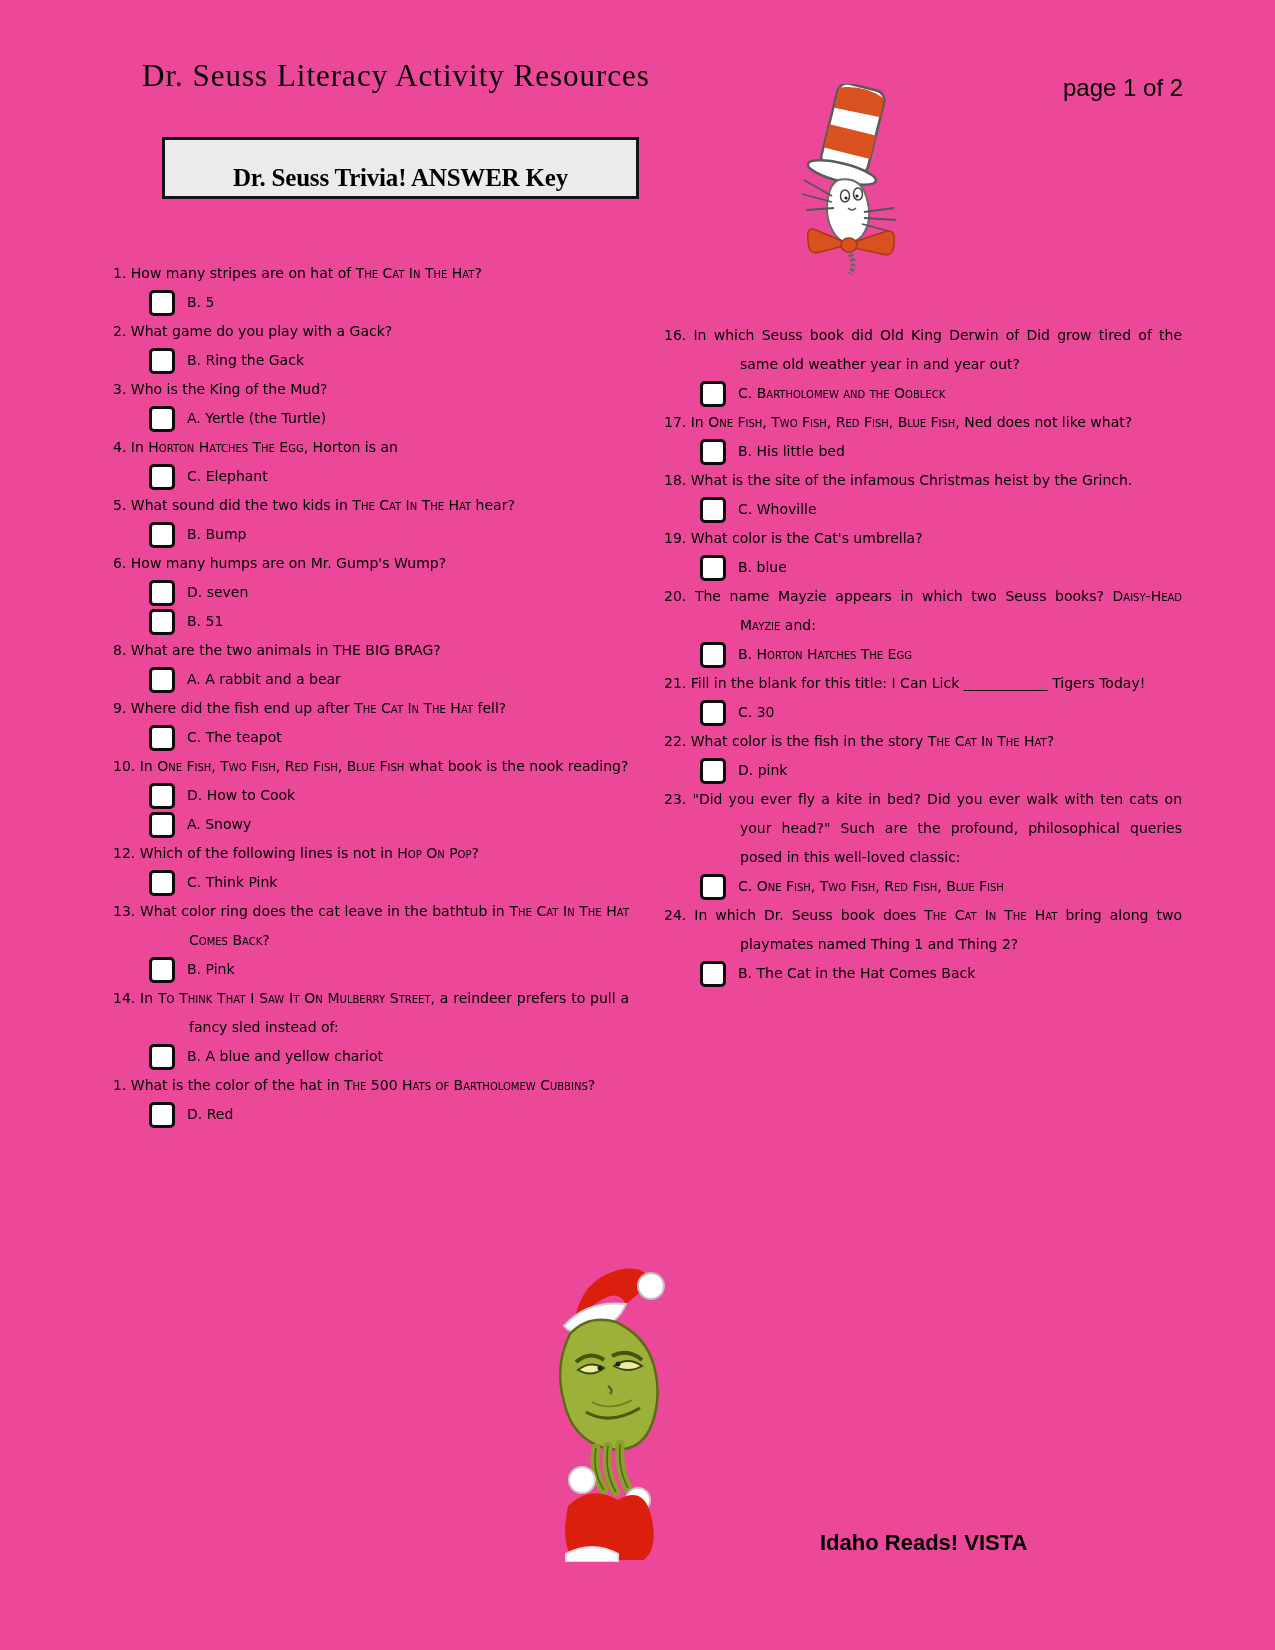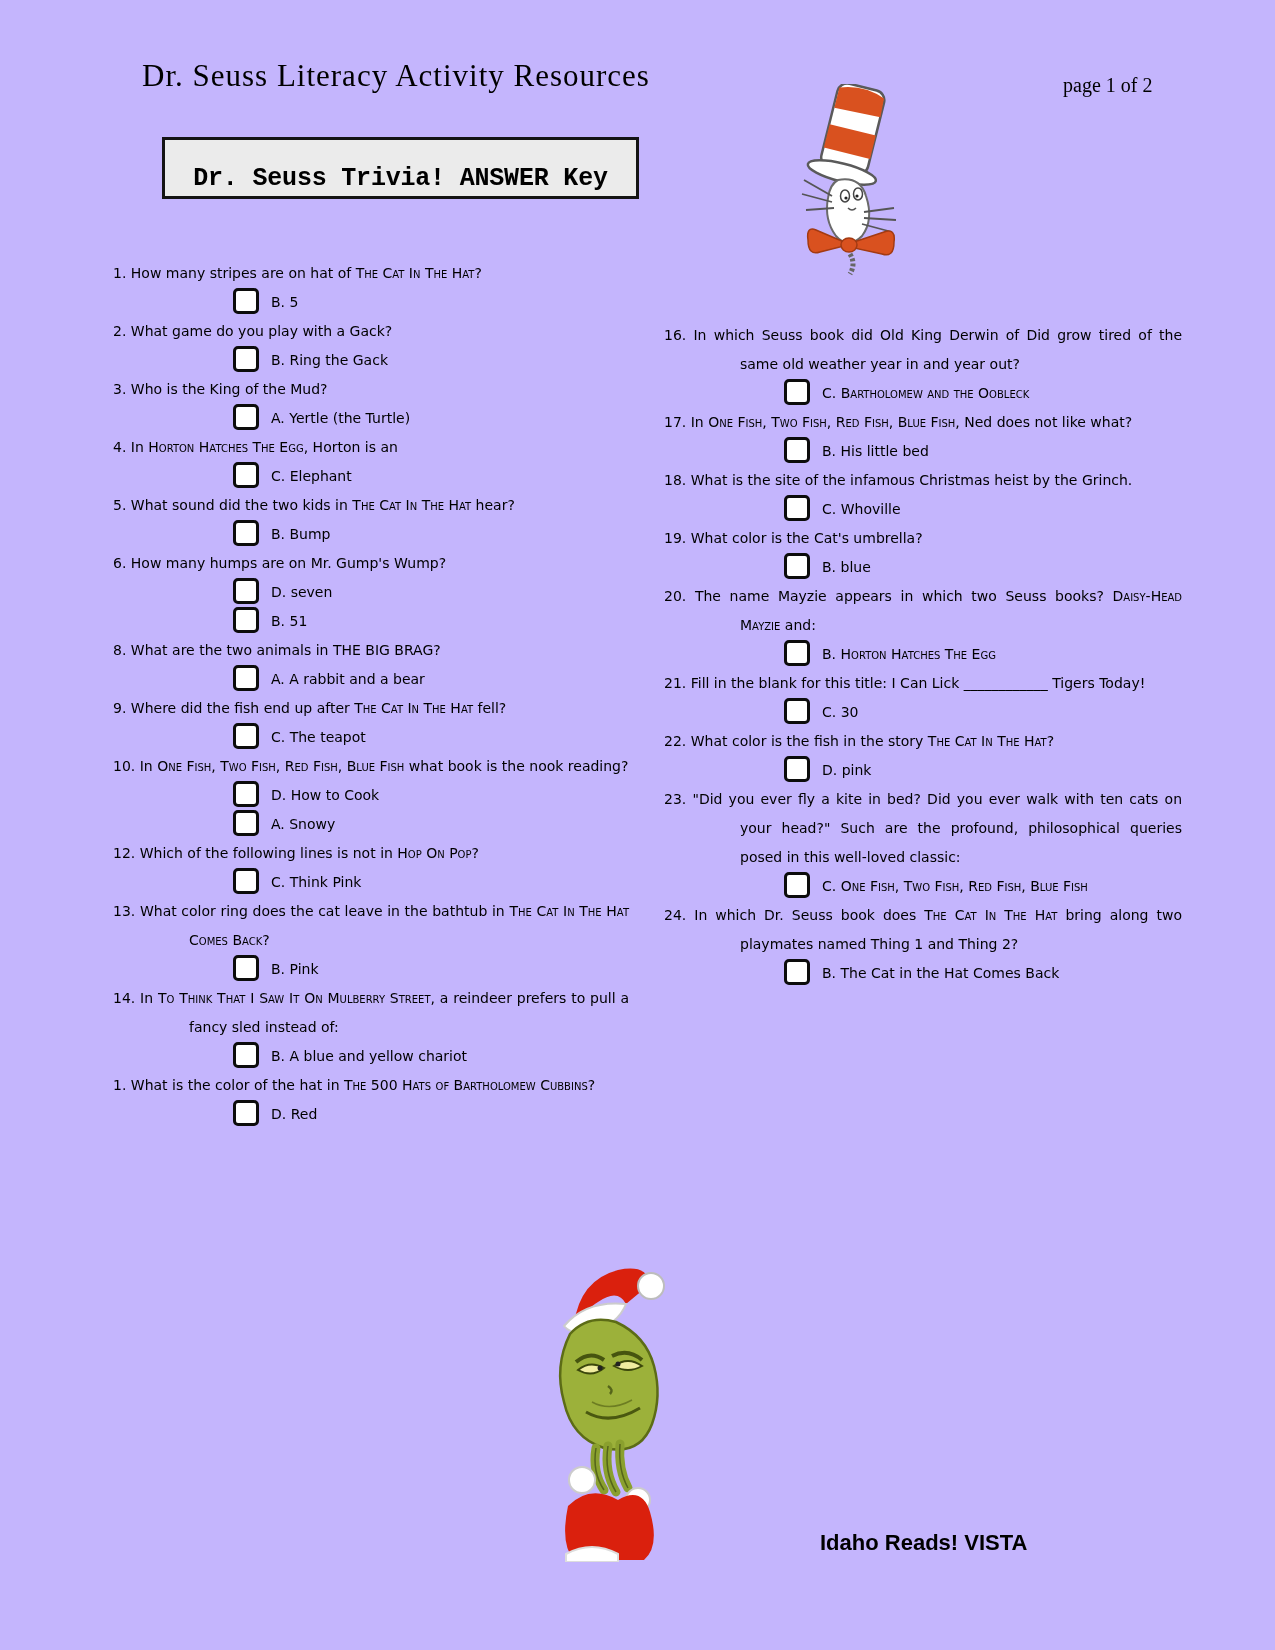--- a/index.html
+++ b/index.html
@@ -1,51 +1,51 @@
 <!DOCTYPE html>
 <html><head>
 <meta charset="utf-8">
 <style>
   html,body { margin:0; padding:0; }
   body {
     width:1275px; height:1650px; position:relative;
     background:#ffffff; color:#000;
     font-family:"DejaVu Sans", sans-serif;
   }
-  .page { position:absolute; inset:0; background:#c4b5fd; overflow:hidden; }
+  .page { position:absolute; inset:0; background:#ec4899; overflow:hidden; }
 
   .header-title {
     position:absolute; left:142px; top:58px;
     font-family:cursive; font-size:31px; letter-spacing:1px; color:#000;
     white-space:nowrap;
   }
   .page-label {
     position:absolute; left:1063px; top:74px;
-    font-family:Liberation Serif, serif; font-size:20px; white-space:nowrap;text-align:right;
+    font-family:Liberation Sans, sans-serif; font-size:24px; white-space:nowrap;text-align:right;
   }
 
   .title-box {
     position:absolute; left:162px; top:137px; width:471px; height:56px;
     background:#ebebeb; border:3px solid #141414;
     display:flex; align-items:center; justify-content:center;
   }
   .title-box span {
-    font-family:Liberation Mono, monospace; font-weight:bold;
+    font-family:Liberation Serif, serif; font-weight:bold;
     font-size:25px; letter-spacing:-0.2px;margin-top:20px;
   }
 
   .col { position:absolute; font-size:14px; line-height:29px; }
   .col-left  { left:113px; top:259px; width:516px; }
   .col-right { left:664px; top:321px; width:518px; }
 
   .q-text { padding-left:76px; text-indent:-76px; text-align:justify; }
   .q-num { }
   .sc { font-variant:small-caps; }
 
-  .answer-row { margin-left:120px; height:29px; display:flex; }
+  .answer-row { margin-left:36px; height:29px; display:flex; align-items:center; }
   .checkbox {
     width:20px; height:20px; flex:none;
     border:3px solid #0c0c0c; border-radius:5px;
     margin-right:12px; background:#fff;
   }
   .answer-label { white-space:nowrap; }
 
   .cat-img    { position:absolute; left:798px; top:84px;  width:104px; height:192px; }
   .grinch-img { position:absolute; left:552px; top:1262px; width:115px; height:300px; }
 

